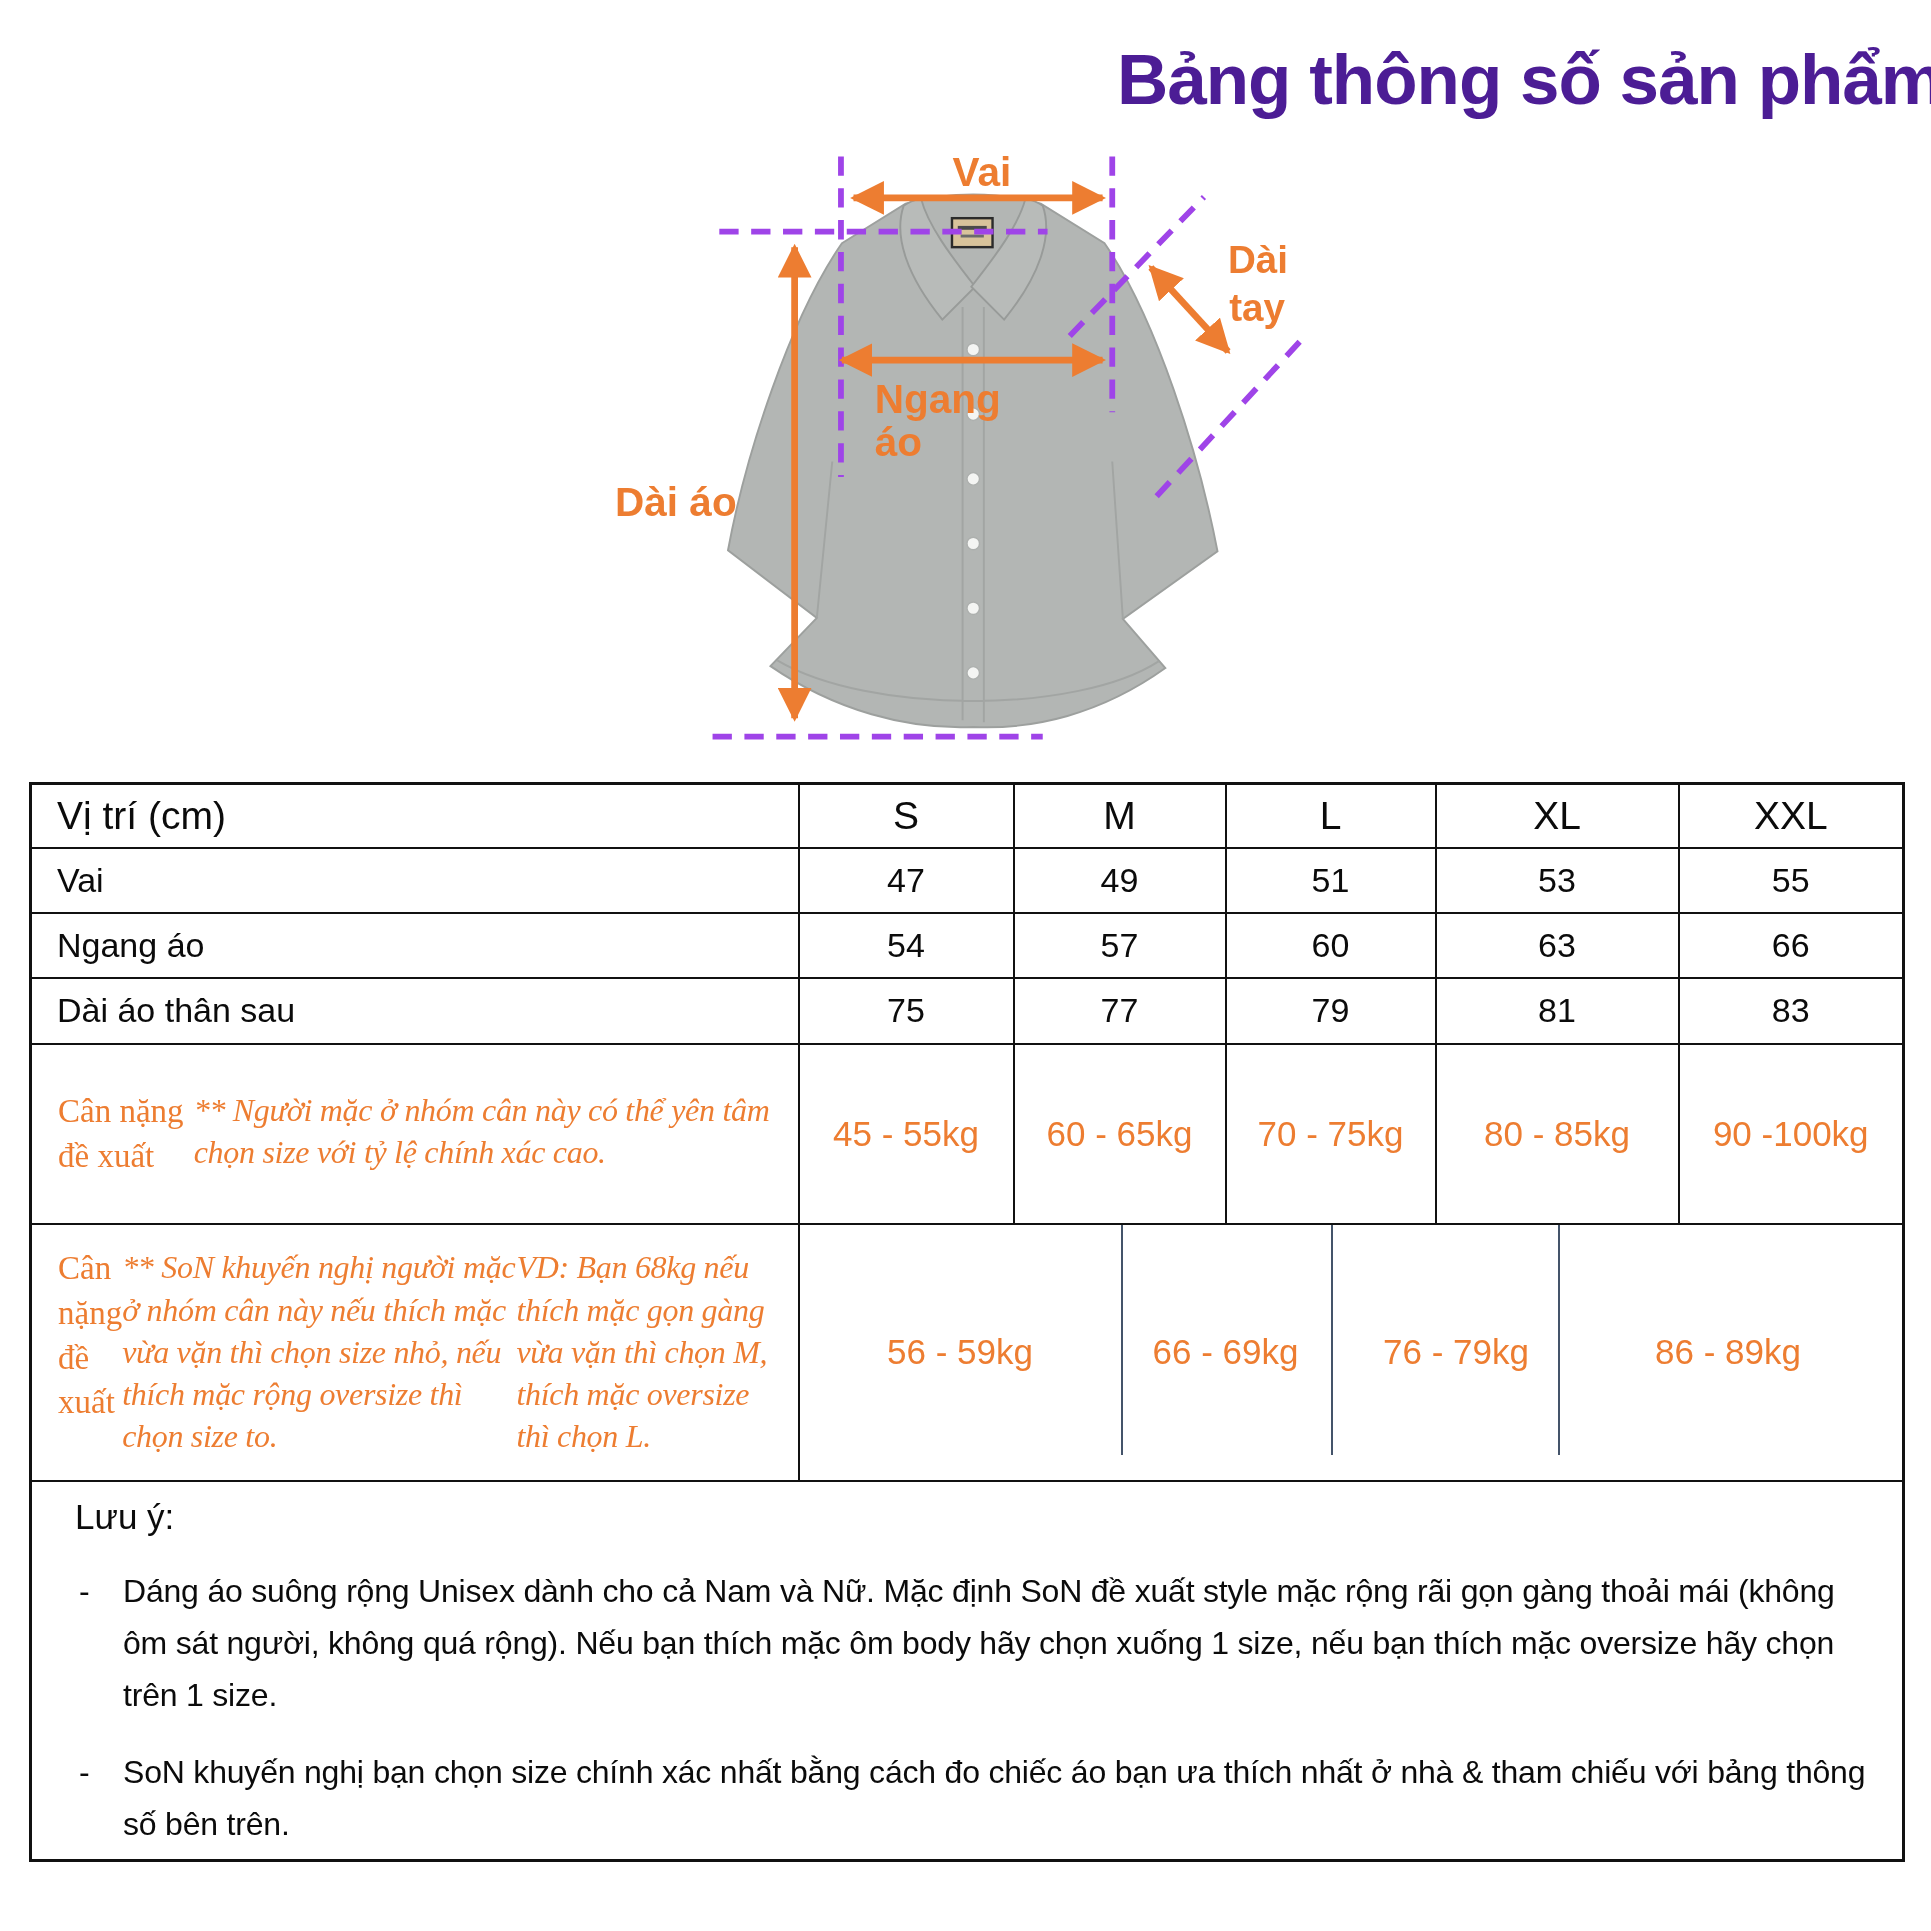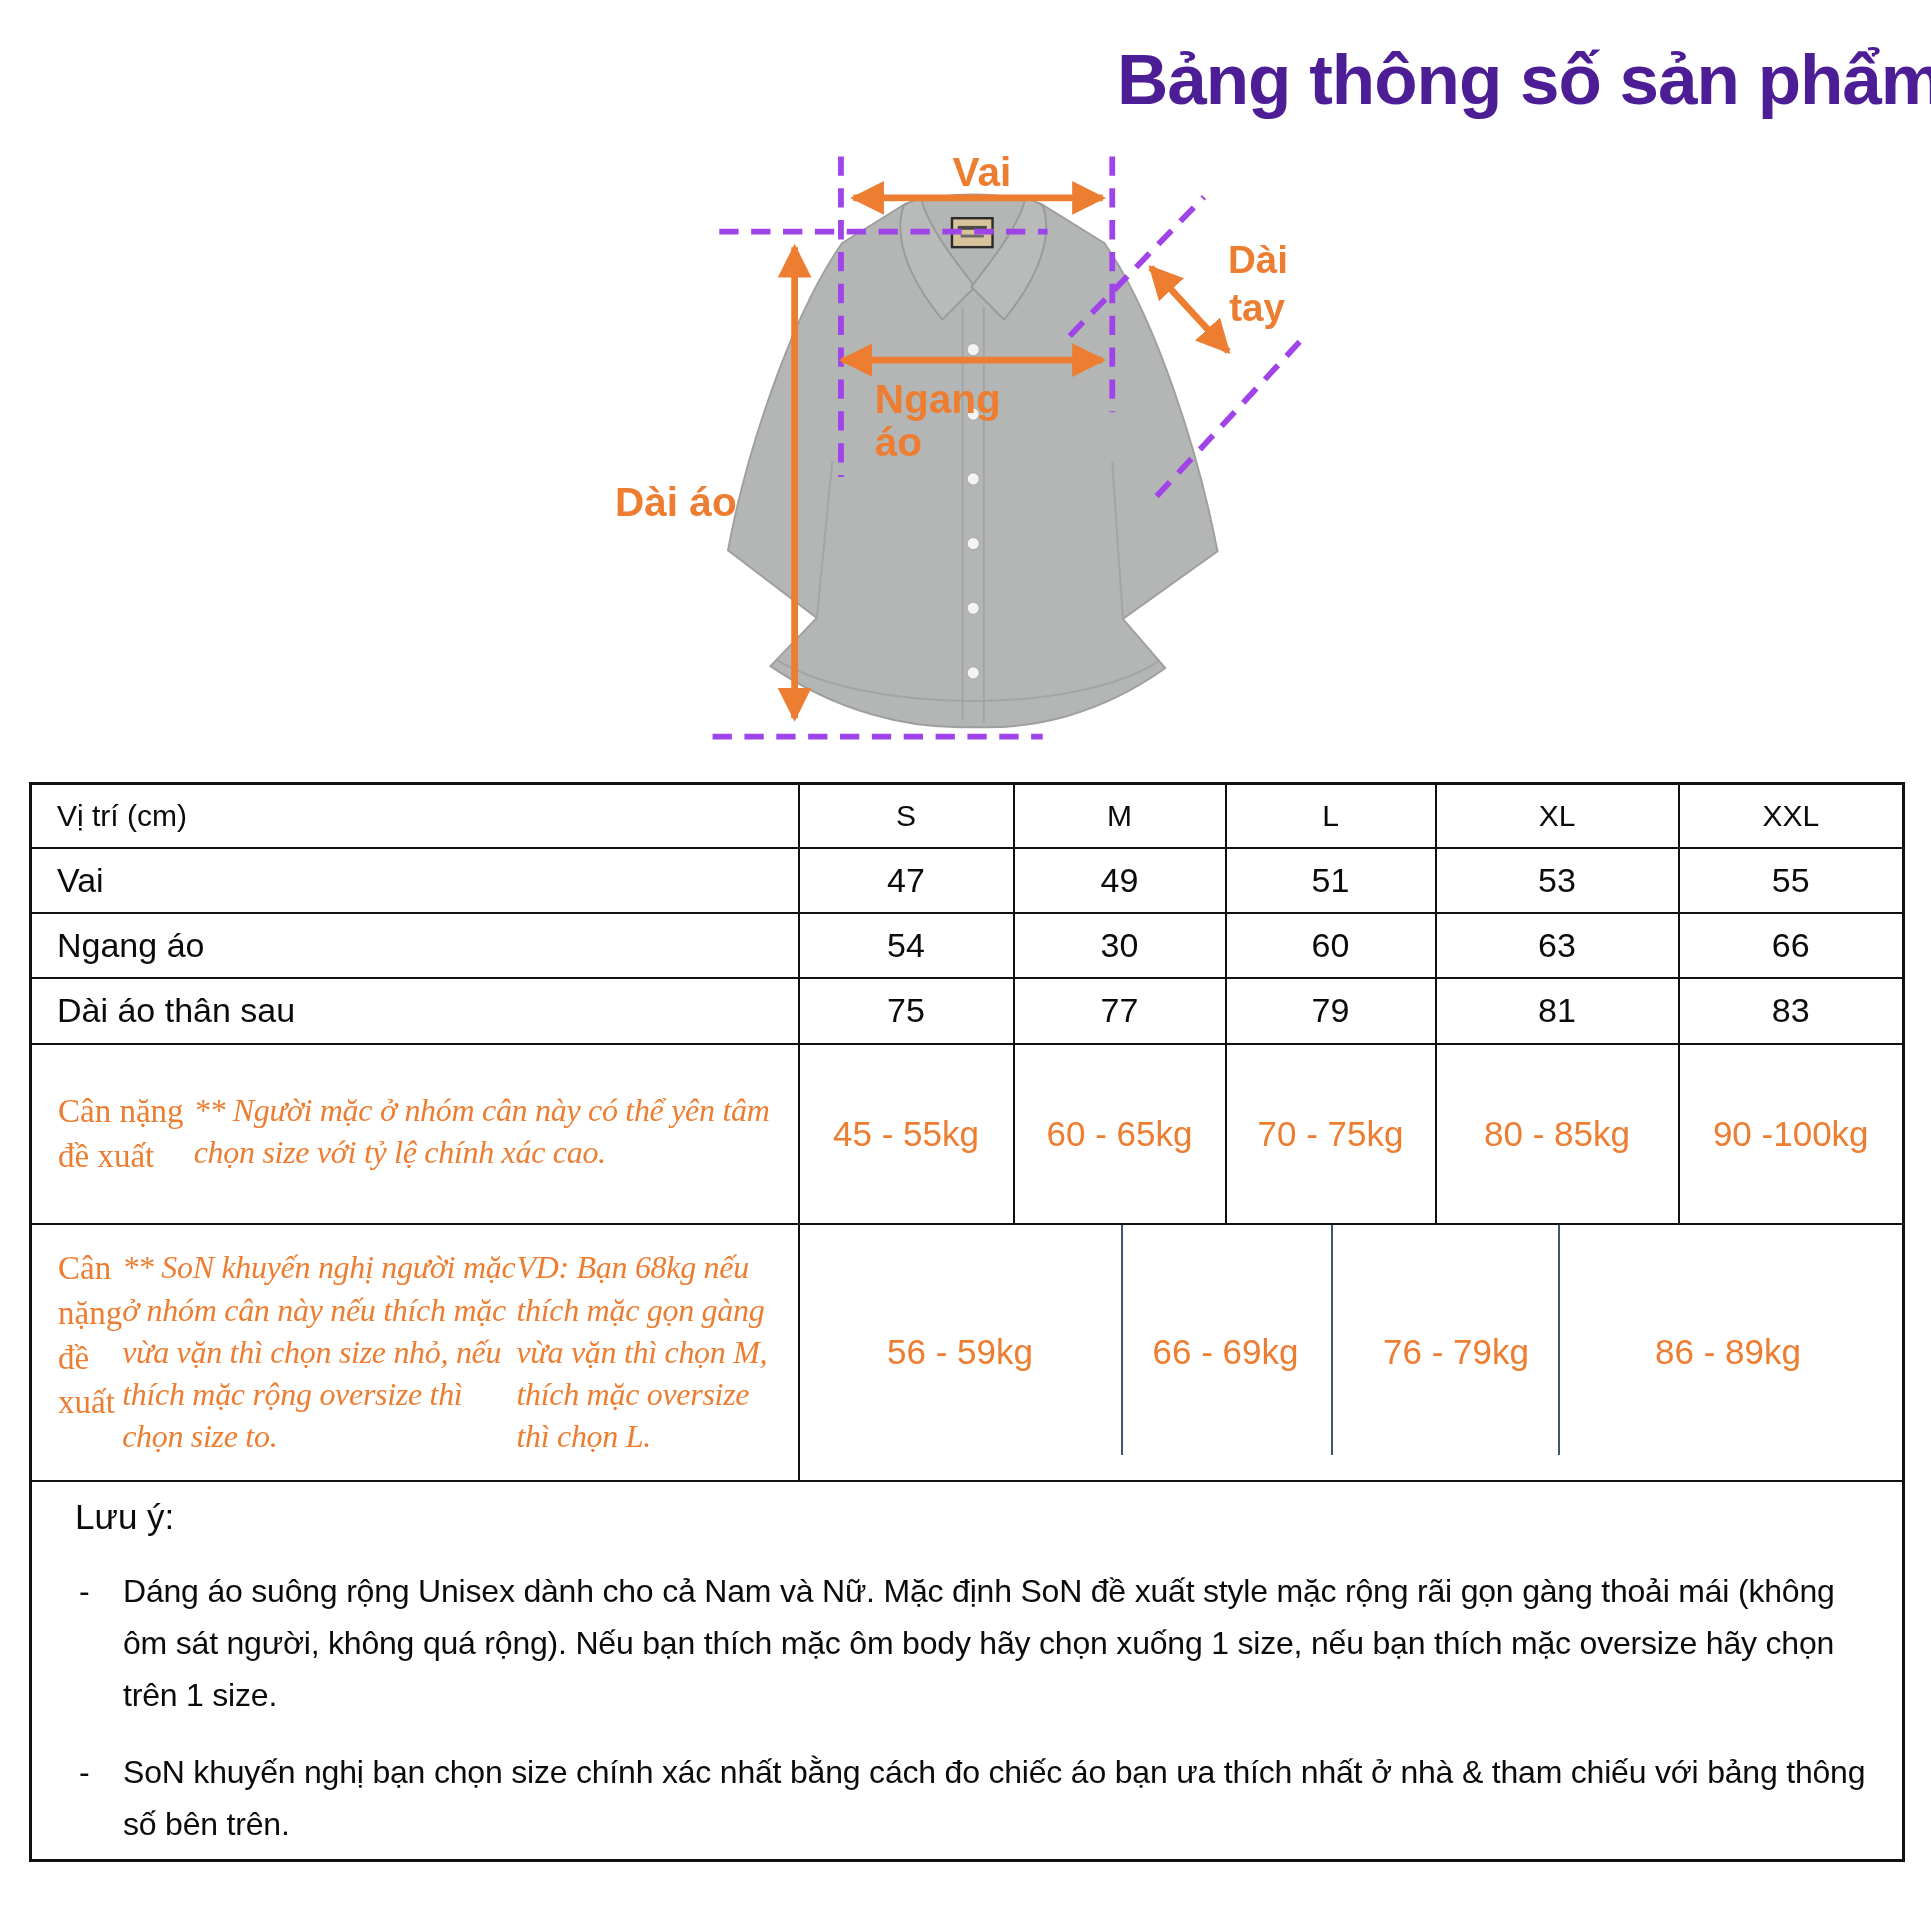--- a/index.html
+++ b/index.html
@@ -15,21 +15,21 @@
   .dlabel { font-family:"Liberation Sans", sans-serif; font-weight:700; fill:#ED7D31; }
 
   table.spec {
     position:absolute; left:29px; top:782px; width:1873px;
     border-collapse:collapse; table-layout:fixed; background:#fff;
     border:3.9px solid #111;
   }
   table.spec td { border:2.9px solid #111; overflow:hidden; box-sizing:border-box; }
   .cell-label { text-align:left; padding-left:25px; font-size:34px; }
   .cell-val  { text-align:center; font-size:34px; }
-  .hdr       { font-size:30px; }
+  .hdr       { font-size:39px; }
   .wlabel-box {
     height:100%; box-sizing:border-box; padding:7.7px 15.4px 7.7px 25px;
     display:flex; justify-content:center;font-family:Liberation Serif, serif;
   }
   .orange { color:#ED7D31; }
   .w-title { font-size:33px; line-height:1.35; }
   .w-note  { font-size:32px; font-style:italic; line-height:1.32; letter-spacing:-0.3px; }
   .w-val   { text-align:center; font-size:35px; color:#ED7D31; }
   td.w2-wrap { position:relative; padding:0; }
   .w2-cell {
@@ -143,21 +143,21 @@
     <td class="cell-val">47</td>
     <td class="cell-val">49</td>
     <td class="cell-val">51</td>
     <td class="cell-val">53</td>
     <td class="cell-val">55</td>
   </tr>
 
   <tr style="height:65px">
     <td class="cell-label">Ngang áo</td>
     <td class="cell-val">54</td>
-    <td class="cell-val">30</td>
+    <td class="cell-val">57</td>
     <td class="cell-val">60</td>
     <td class="cell-val">63</td>
     <td class="cell-val">66</td>
   </tr>
 
   <tr style="height:66px">
     <td class="cell-label">Dài áo thân sau</td>
     <td class="cell-val">75</td>
     <td class="cell-val">77</td>
     <td class="cell-val">79</td>

